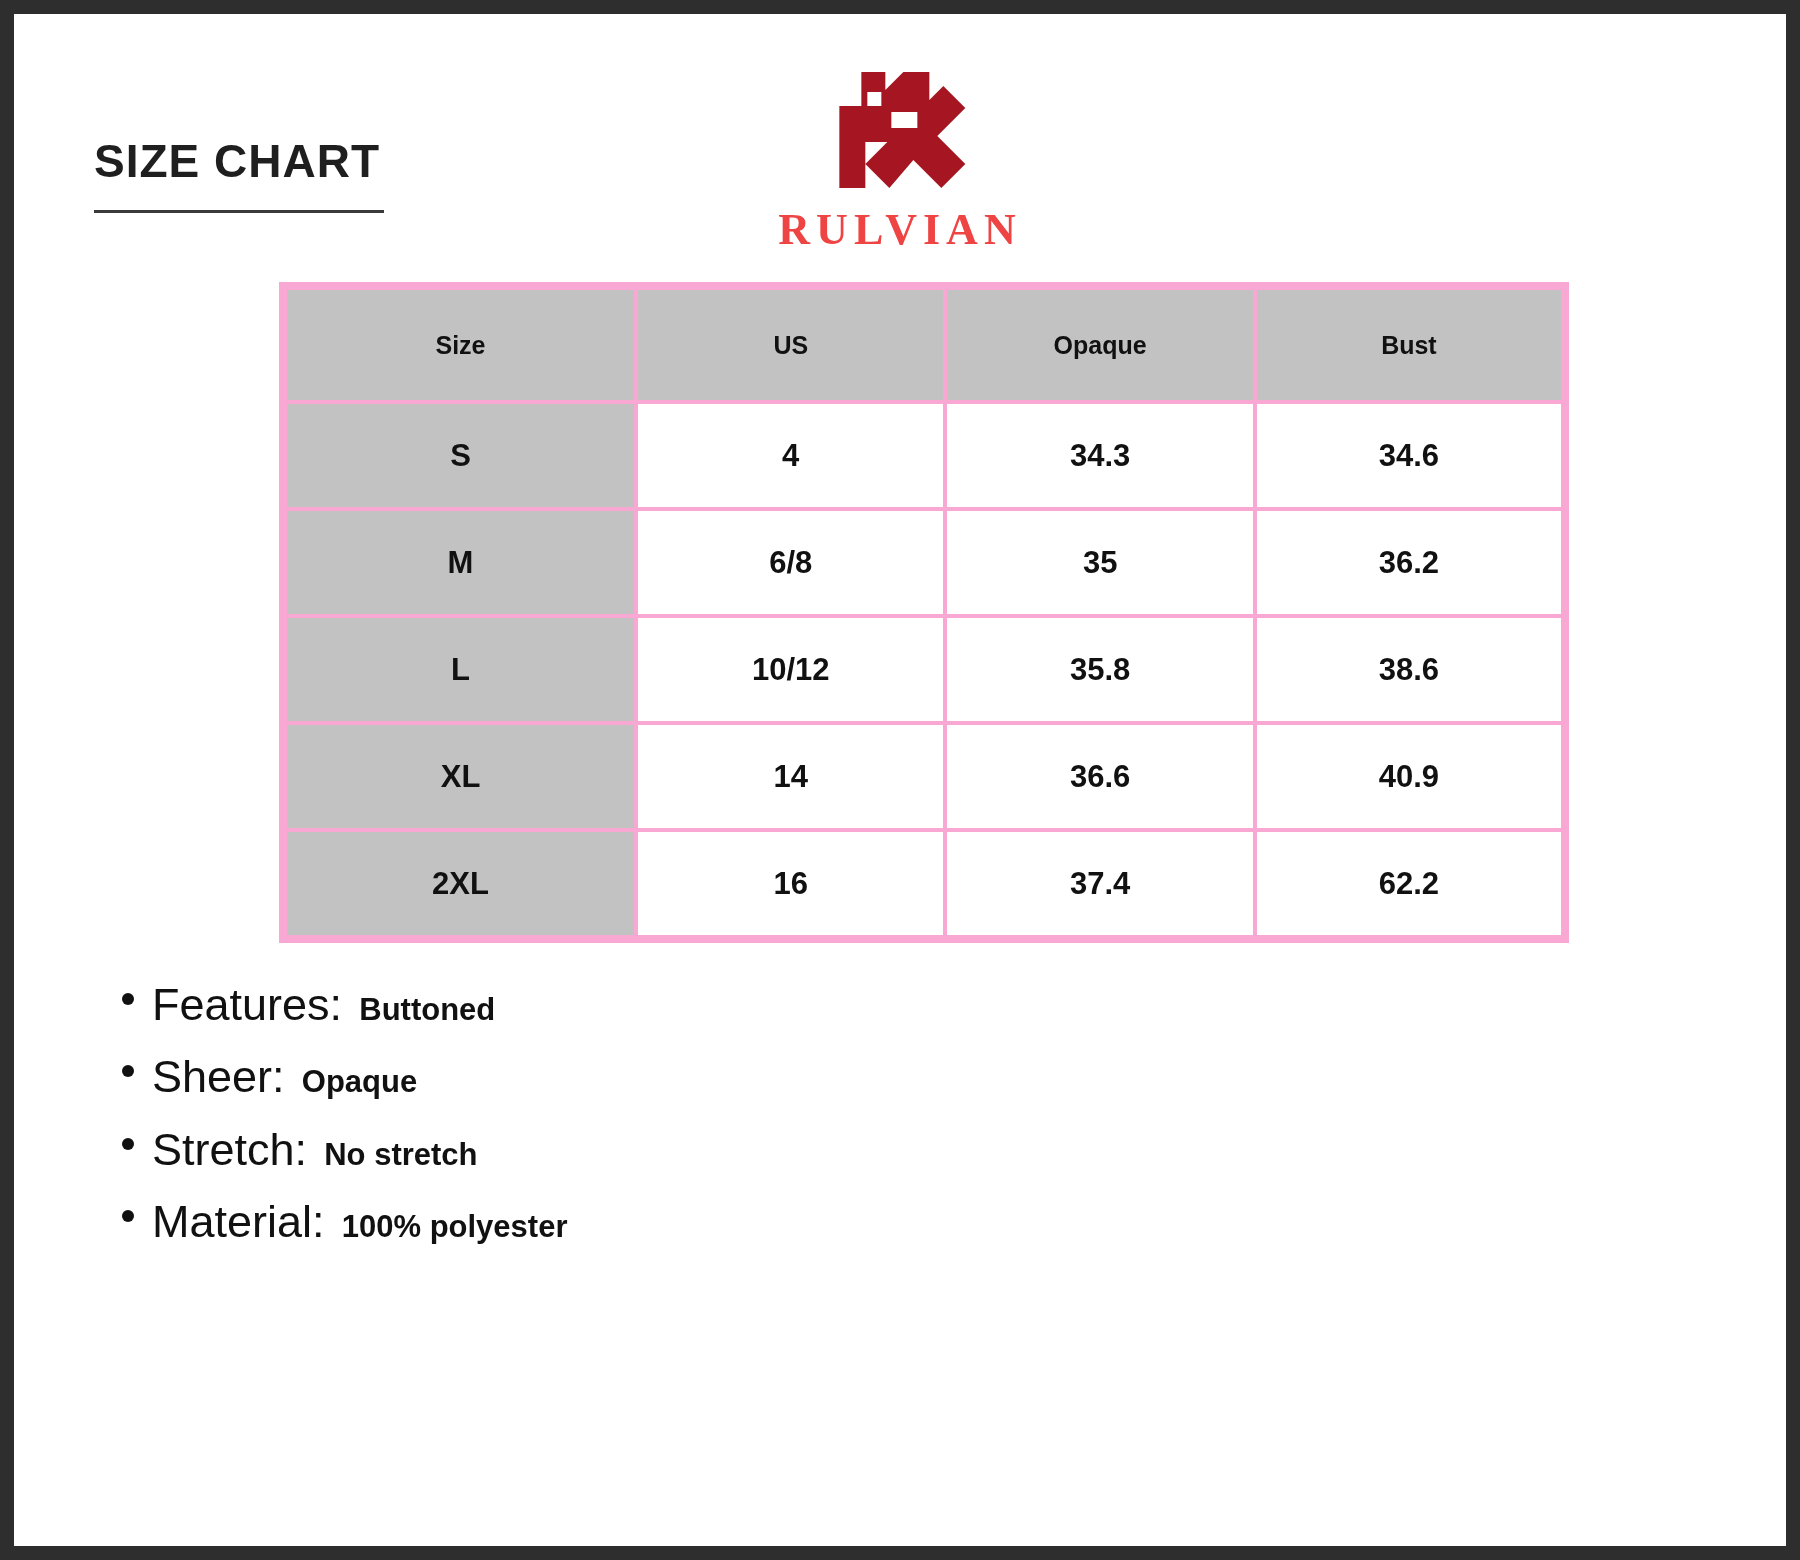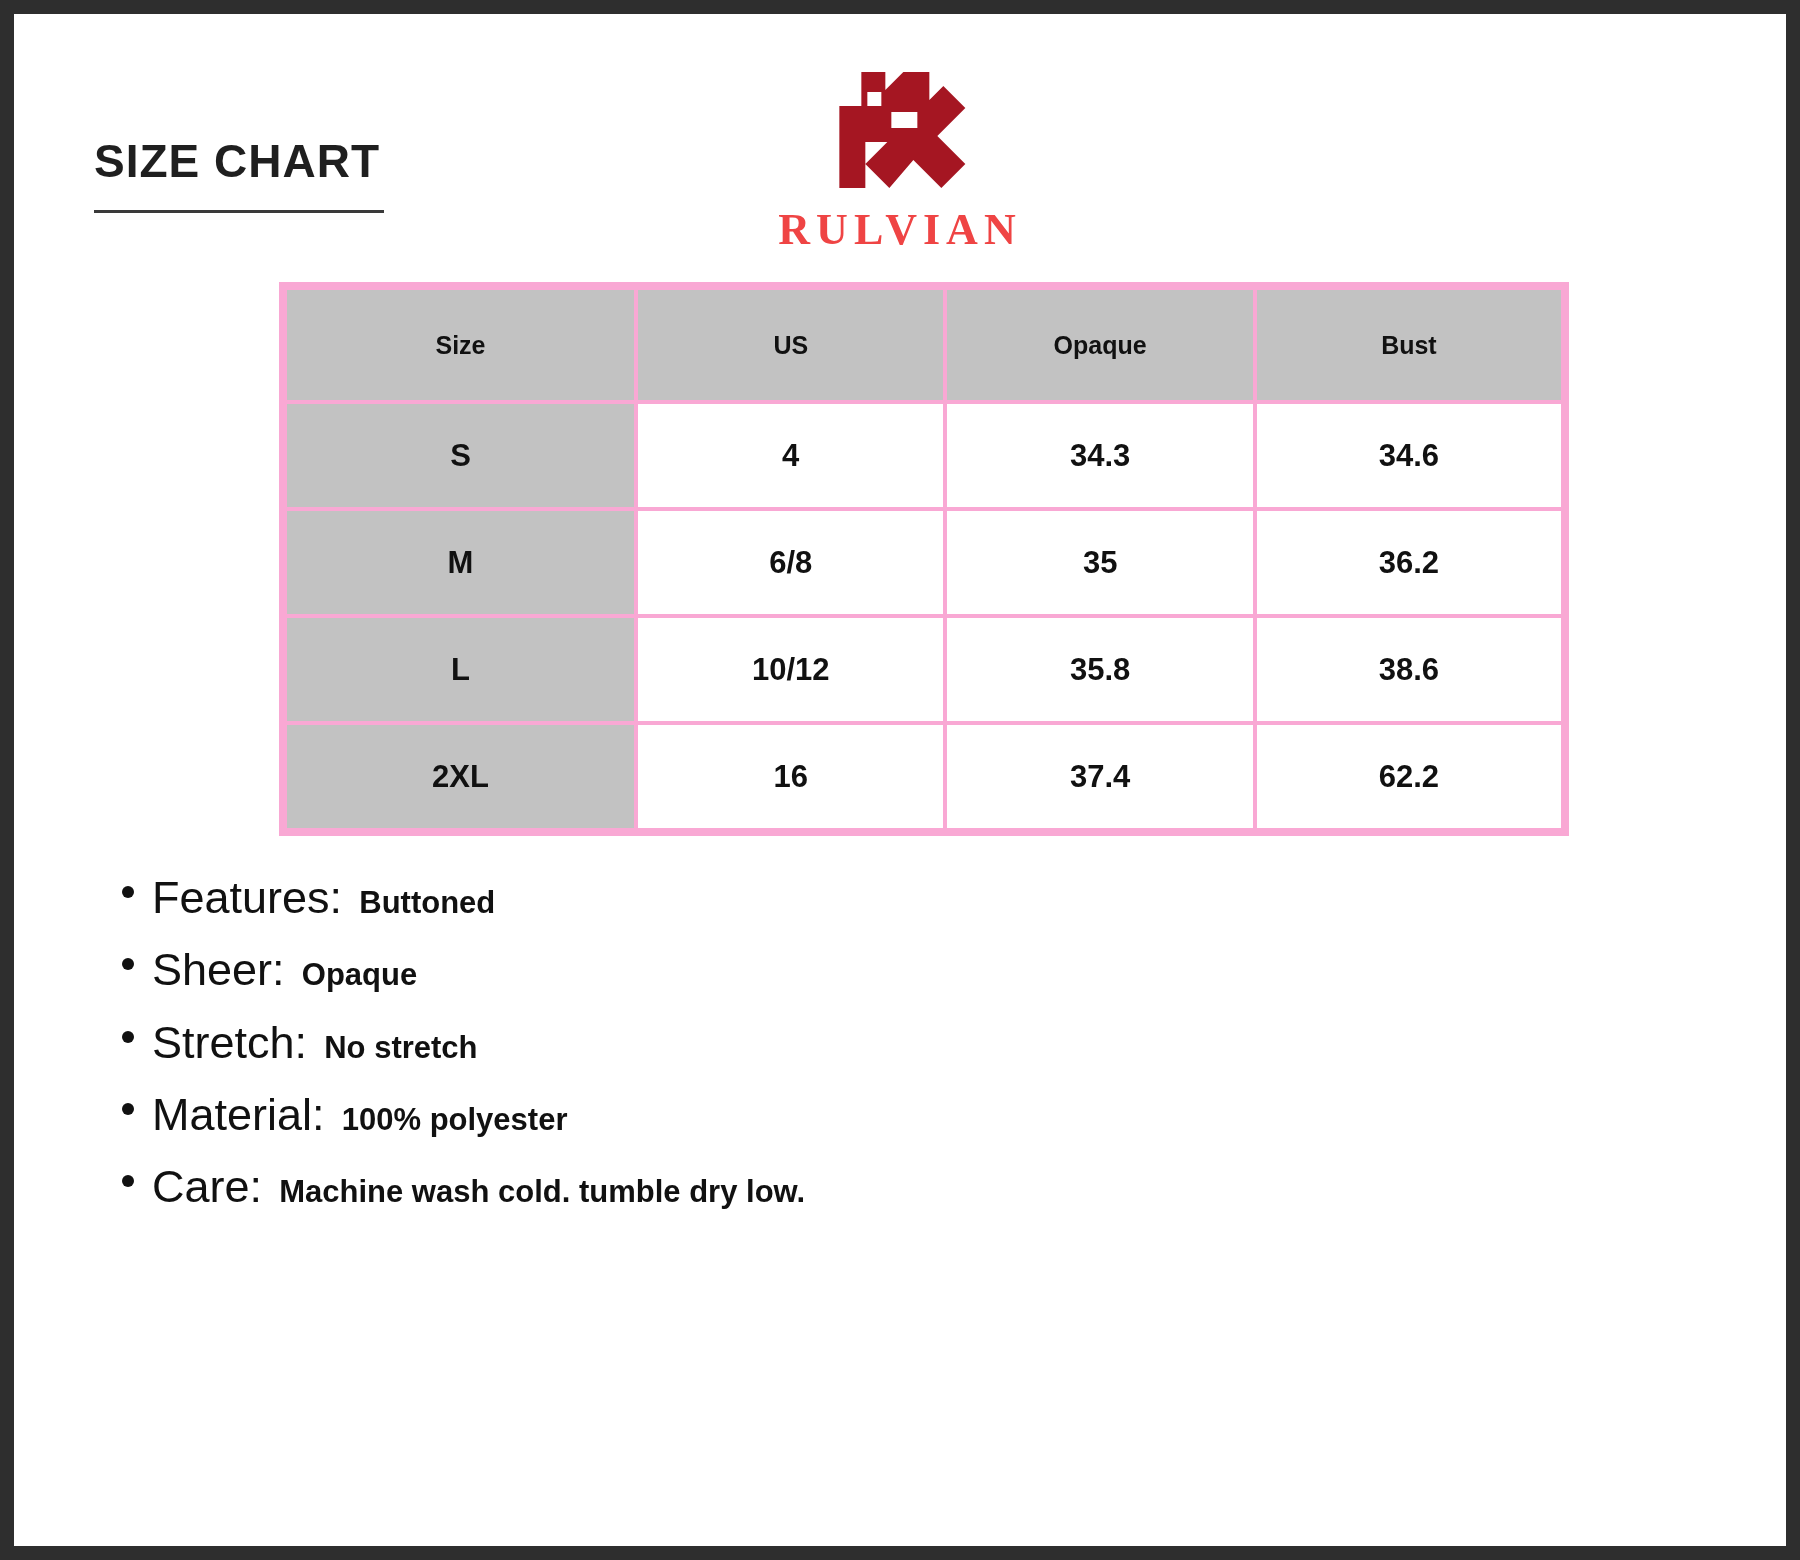--- a/index.html
+++ b/index.html
@@ -202,20 +202,26 @@
               <td>35</td>
               <td>36.2</td>
             </tr>
             <tr>
               <td class="sizecol">L</td>
               <td>10/12</td>
               <td>35.8</td>
               <td>38.6</td>
             </tr>
             <tr>
+              <td class="sizecol">XL</td>
+              <td>14</td>
+              <td>36.6</td>
+              <td>40.9</td>
+            </tr>
+            <tr>
               <td class="sizecol">2XL</td>
               <td>16</td>
               <td>37.4</td>
               <td>62.2</td>
             </tr>
           </tbody>
         </table>
       </div>
     </div>
 
@@ -233,21 +239,16 @@
       <li>
         <span class="dot"></span>
         <span class="lbl">Stretch:</span>
         <span class="val">No stretch</span>
       </li>
       <li>
         <span class="dot"></span>
         <span class="lbl">Material:</span>
         <span class="val">100% polyester</span>
       </li>
-      <li>
-        <span class="dot"></span>
-        <span class="lbl">Care:</span>
-        <span class="val">Machine wash cold. tumble dry low.</span>
-      </li>
     </ul>
 
   </div>
 </div>
 
 </body></html>

